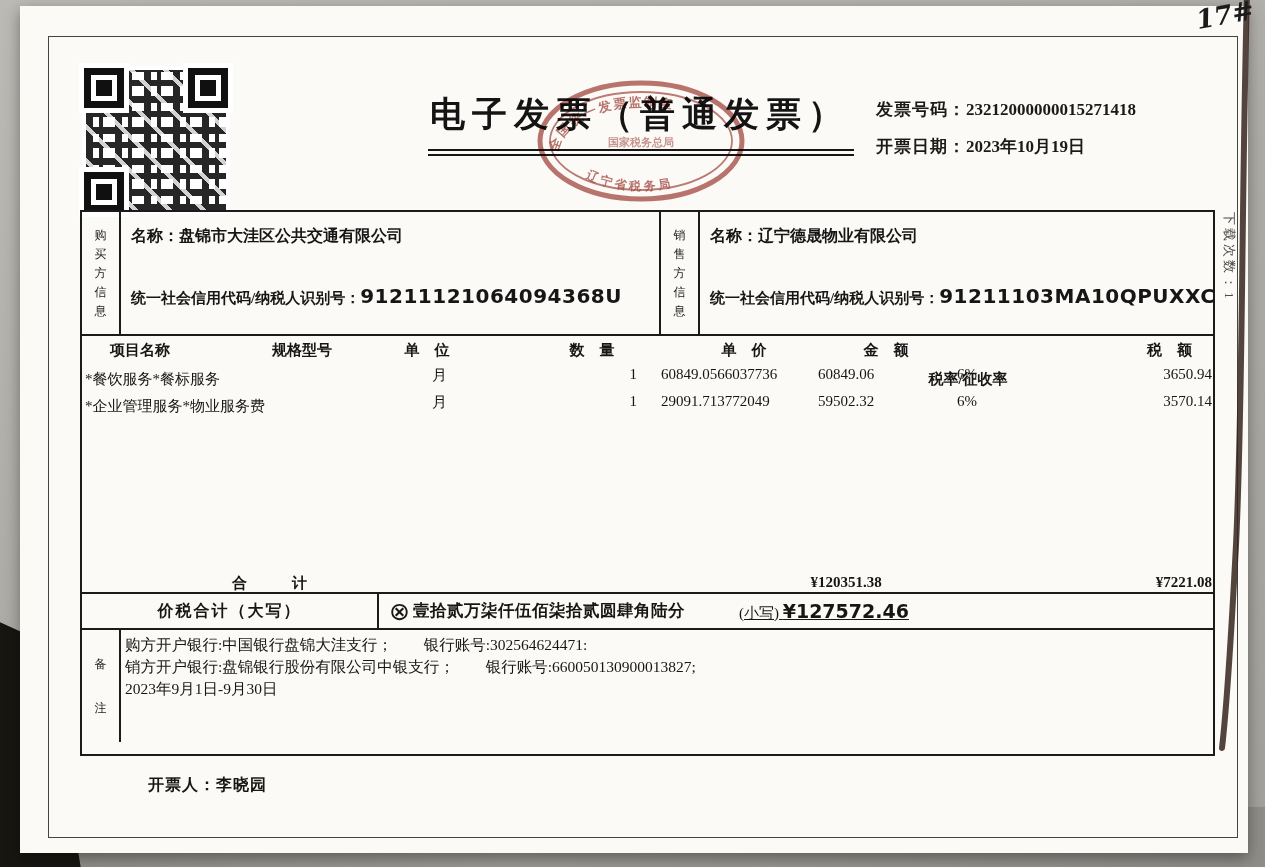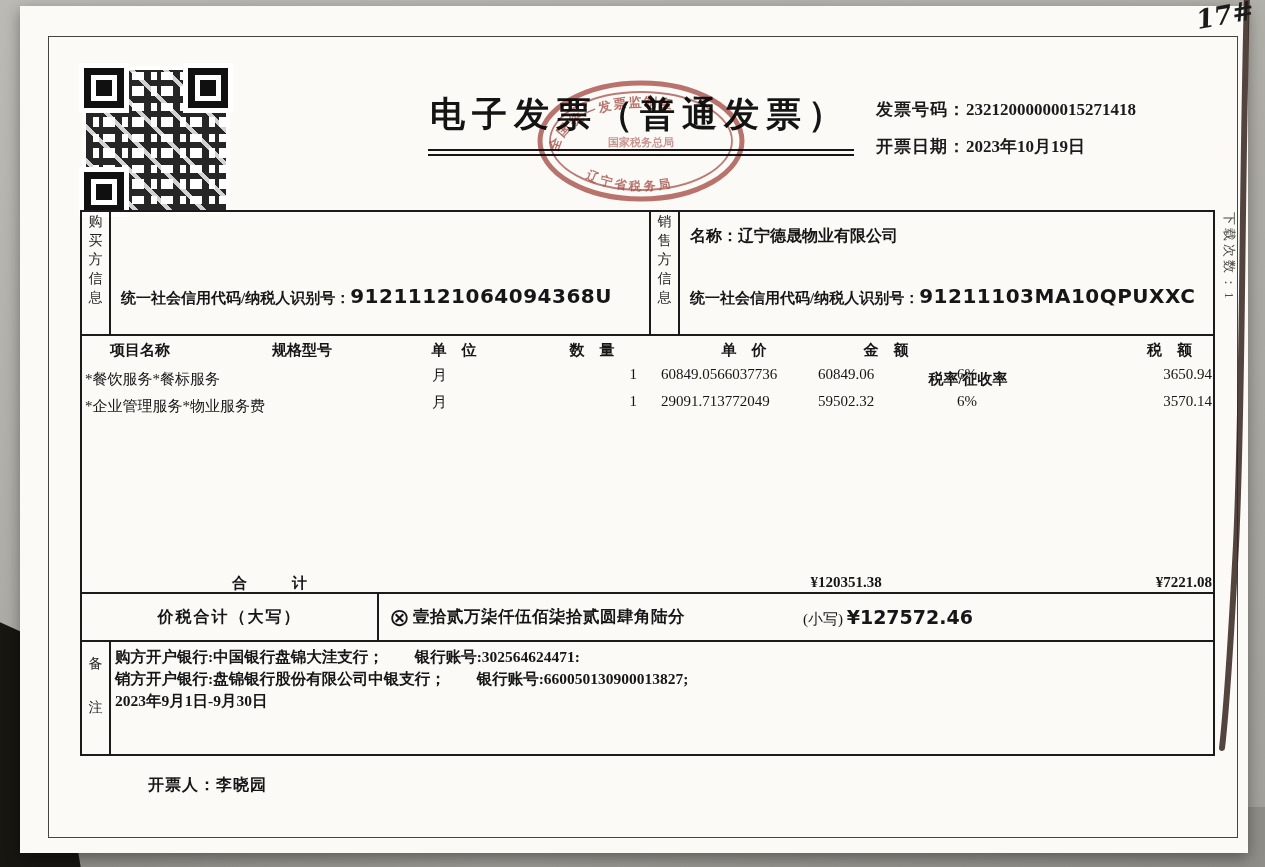--- a/index.html
+++ b/index.html
@@ -40,61 +40,61 @@
   .meta .lbl{ font-weight:bold; letter-spacing:1px; }
   .meta .val{ font-weight:bold; font-family:"Liberation Serif",serif; }
   .hand{ position:absolute; left:1196px; top:0px; font-size:26px; font-style:italic; font-weight:bold;
     color:#1b1b1b; transform:rotate(-10deg); font-family:"DejaVu Serif",serif; }
   .dlcount{ position:absolute; left:1238px; top:212px; transform:rotate(90deg); transform-origin:0 0;
     font-size:13px; color:#4b4b45; letter-spacing:3px; white-space:nowrap; }
 
   
   .invoice-table{ position:absolute; left:80px; top:210px; width:1135px; height:546px; border:2px solid #1b1b1b; background:transparent; }
   .sec-info{ height:122px; display:flex; }
-  .vlabel{ width:29px; border-right:2px solid #1b1b1b; display:flex; align-items:flex-start; justify-content:center;
-    font-size:14px; color:#1f1f1f; }
+  .vlabel{ width:39px; border-right:2px solid #1b1b1b; display:flex; align-items:center; justify-content:center;
+    font-size:12px; color:#1f1f1f; }
   .vlabel span{ width:1em; word-break:break-all; line-height:19px; text-align:center; display:block; }
   .party{ position:relative; }
   .party.buyer{ width:540px; border-right:2px solid #1b1b1b; }
   .party.seller{ flex:1; }
   .party .name-line{ position:absolute; left:10px; top:14px; font-size:16px; font-weight:bold; color:#161616; }
   .party .id-line{ position:absolute; left:10px; top:72px; font-size:15px; font-weight:bold; color:#161616; white-space:nowrap; }
   .party .id-val{ font-family:"DejaVu Sans","Liberation Sans",sans-serif; font-size:20px; font-weight:600; letter-spacing:.5px; }
 
   .sec-items{ position:relative; height:258px; border-top:2px solid #1b1b1b; font-size:15px; color:#161616; }
   .ih{ position:absolute; top:5px; font-weight:600; text-align:center; }
   .ih.h-name{ left:8px; width:100px; } .ih.h-spec{ left:160px; width:120px; }
-  .ih.h-unit{ left:312px; width:120px; } .ih.h-qty{ left:450px; width:120px; }
+  .ih.h-unit{ left:285px; width:120px; } .ih.h-qty{ left:450px; width:120px; }
   .ih.h-price{ left:602px; width:120px; } .ih.h-amount{ left:744px; width:120px; }
   .ih.h-taxrate{ left:826px; width:120px;margin-top:29px; } .ih.h-tax{ left:1000px; width:110px; text-align:right; }
   .item-row{ position:absolute; left:0; right:0; }
   .ir1{ top:30px; } .ir2{ top:57px; }
   .ic{ position:absolute; display:block; }
   .c-name{ left:3px; width:192px; line-height:27px; }
   .c-unit{ left:300px; width:115px; text-align:center; }
   .c-qty{ left:415px; width:140px; text-align:right; }
   .c-price{ left:579px; width:230px; }
   .c-amount{ left:700px; width:128px; text-align:center; }
   .c-taxrate{ left:840px; width:90px; text-align:center; }
   .c-tax{ left:1000px; width:130px; text-align:right; }
   .total-row{ position:absolute; left:0; right:0; top:238px; font-weight:600; }
   .t-label{ position:absolute; left:150px; width:130px; }
 
-  .sec-summary{ position:relative; height:48px; border-top:2px solid #1b1b1b; display:flex; align-items:center; }
+  .sec-summary{ position:relative; height:36px; border-top:2px solid #1b1b1b; display:flex; align-items:center; }
   .sum-left{ width:297px; border-right:2px solid #1b1b1b; align-self:stretch; display:flex; align-items:center;
     justify-content:center; font-size:16px; font-weight:600; letter-spacing:2px; color:#161616; }
   .sum-right{ flex:1; display:flex; align-items:center; padding-left:10px; color:#161616; }
   .cross-circle{ font-size:25px; line-height:1; margin-right:3px; font-family:"DejaVu Sans",sans-serif; }
   .words{ font-size:16.5px; font-weight:bold; letter-spacing:.5px; }
-  .small-group{ margin-left:118px; font-size:15px; }
+  .small-group{ margin-left:54px; font-size:15px;text-decoration:underline; }
   .small-num{ font-size:19px; font-weight:bold; font-family:"DejaVu Sans","Liberation Sans",sans-serif; }
 
   .sec-remarks{ position:relative; border-top:2px solid #1b1b1b; height:114px; display:flex; }
   .sec-remarks .vlabel span{ line-height:44px; }
-  .remark-body{ flex:1; padding:4px 0 0 4px; font-size:15.5px; font-weight:700; color:#161616; line-height:22px; }
+  .remark-body{ flex:1; padding:4px 0 0 4px; font-size:15.5px; font-weight:400; color:#161616; line-height:22px; }
 
   .issuer{ position:absolute; left:148px; top:775px; font-size:16px; font-weight:600; color:#161616; letter-spacing:1px; }
 </style>
 </head>
 <body>
 
 <div class="screen">
   <div class="shade-bottom"></div>
   <div class="dark-object"></div>
 
@@ -143,20 +143,23 @@
   <div class="hand">17#</div>
   <div class="dlcount">下载次数：1</div>
 
   <div class="invoice-table">
 
     <div class="sec-info">
       <div class="vlabel">
           <span>购买方信息</span>
         </div>
       <div class="party buyer">
+        <div class="name-line">
+          <span>名称：</span><span>盘锦市大洼区公共交通有限公司</span>
+        </div>
         <div class="id-line">
           <span>统一社会信用代码/纳税人识别号：</span><span class="id-val">91211121064094368U</span>
         </div>
       </div>
       <div class="vlabel">
           <span>销售方信息</span>
         </div>
       <div class="party seller">
         <div class="name-line">
           <span>名称：</span><span>辽宁德晟物业有限公司</span>

